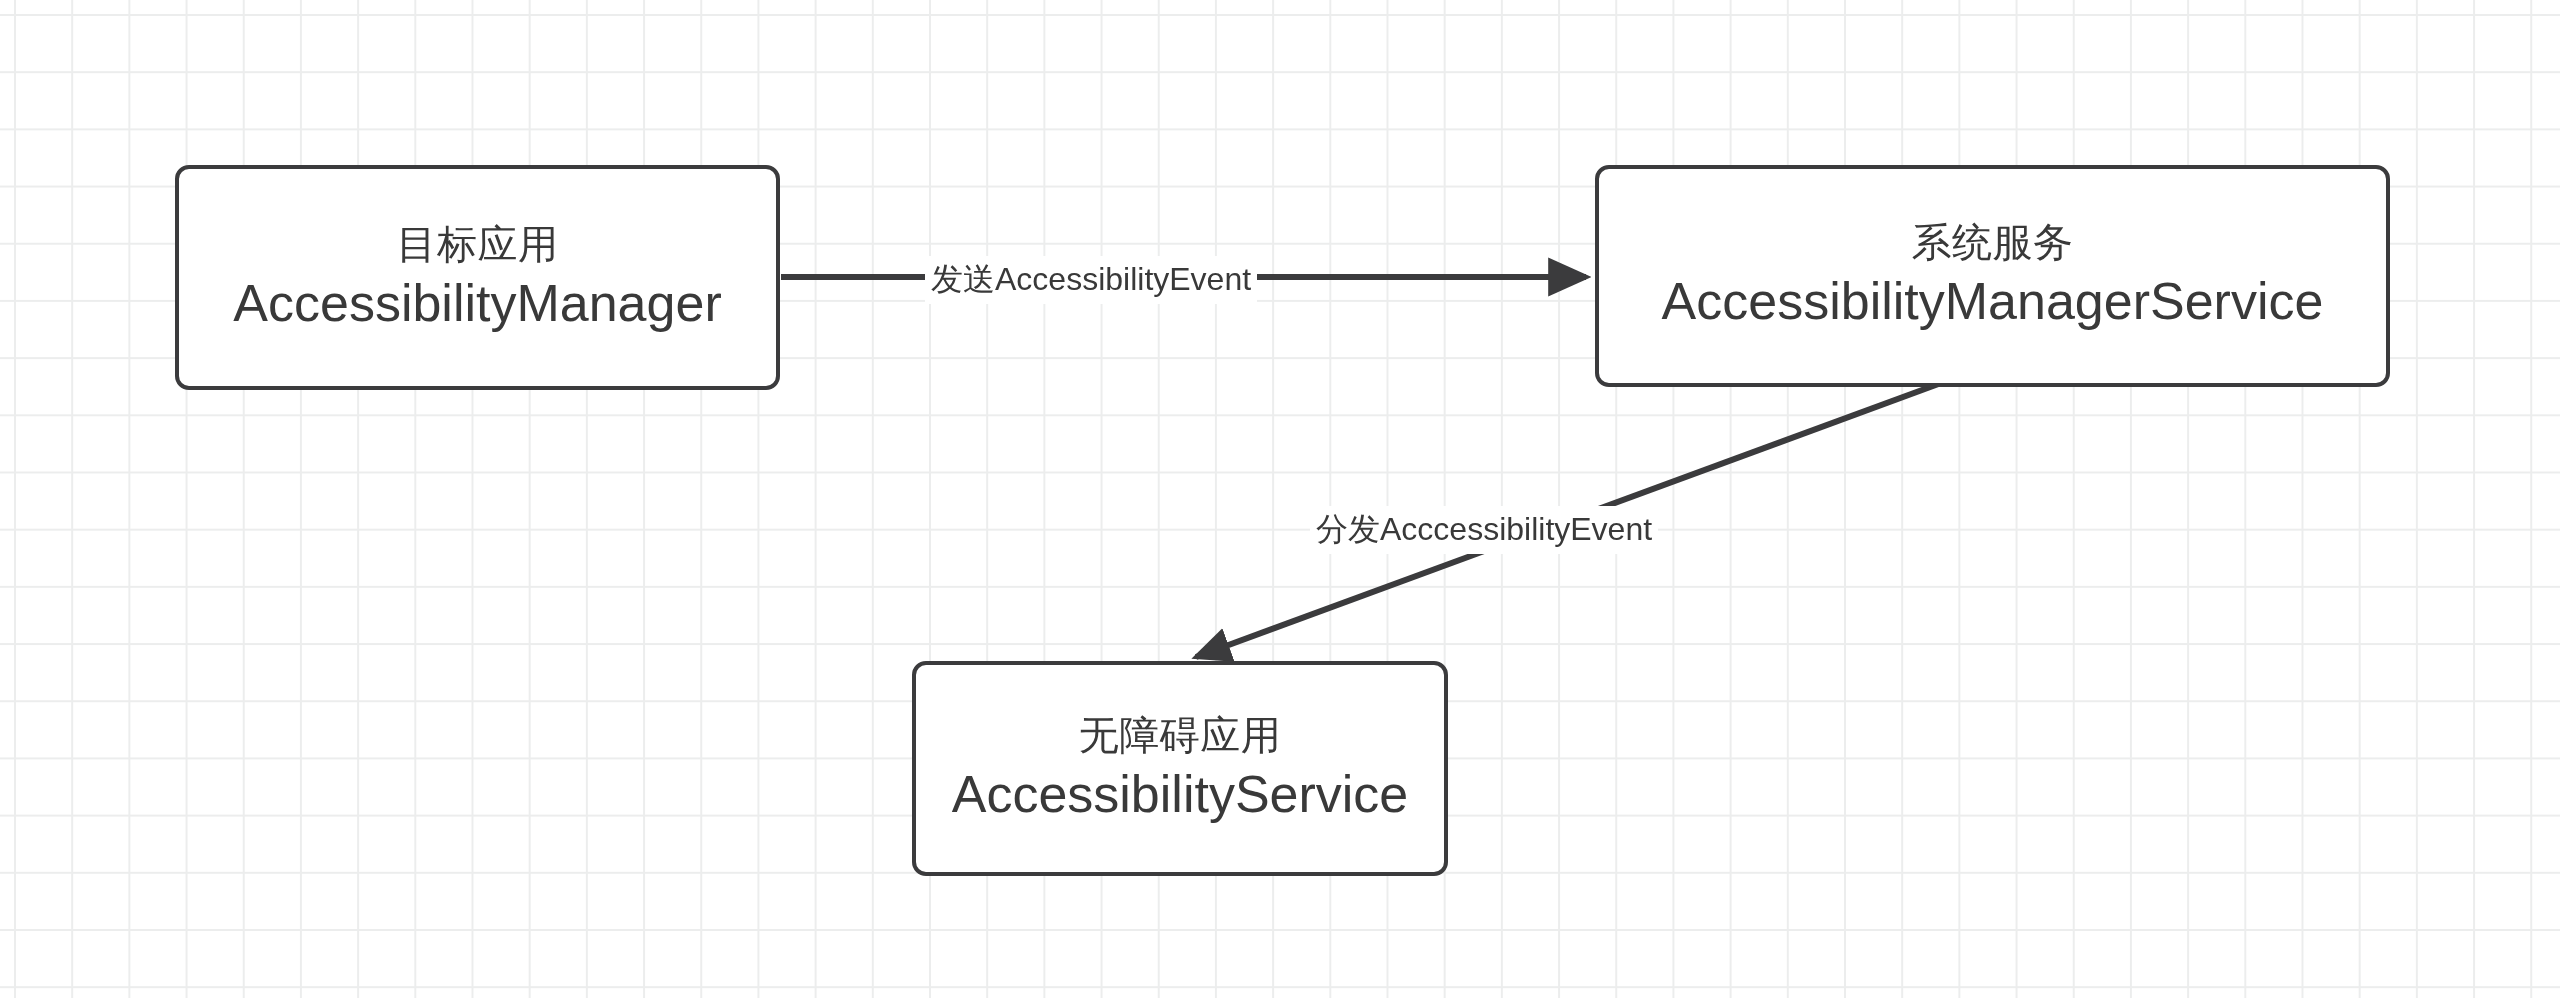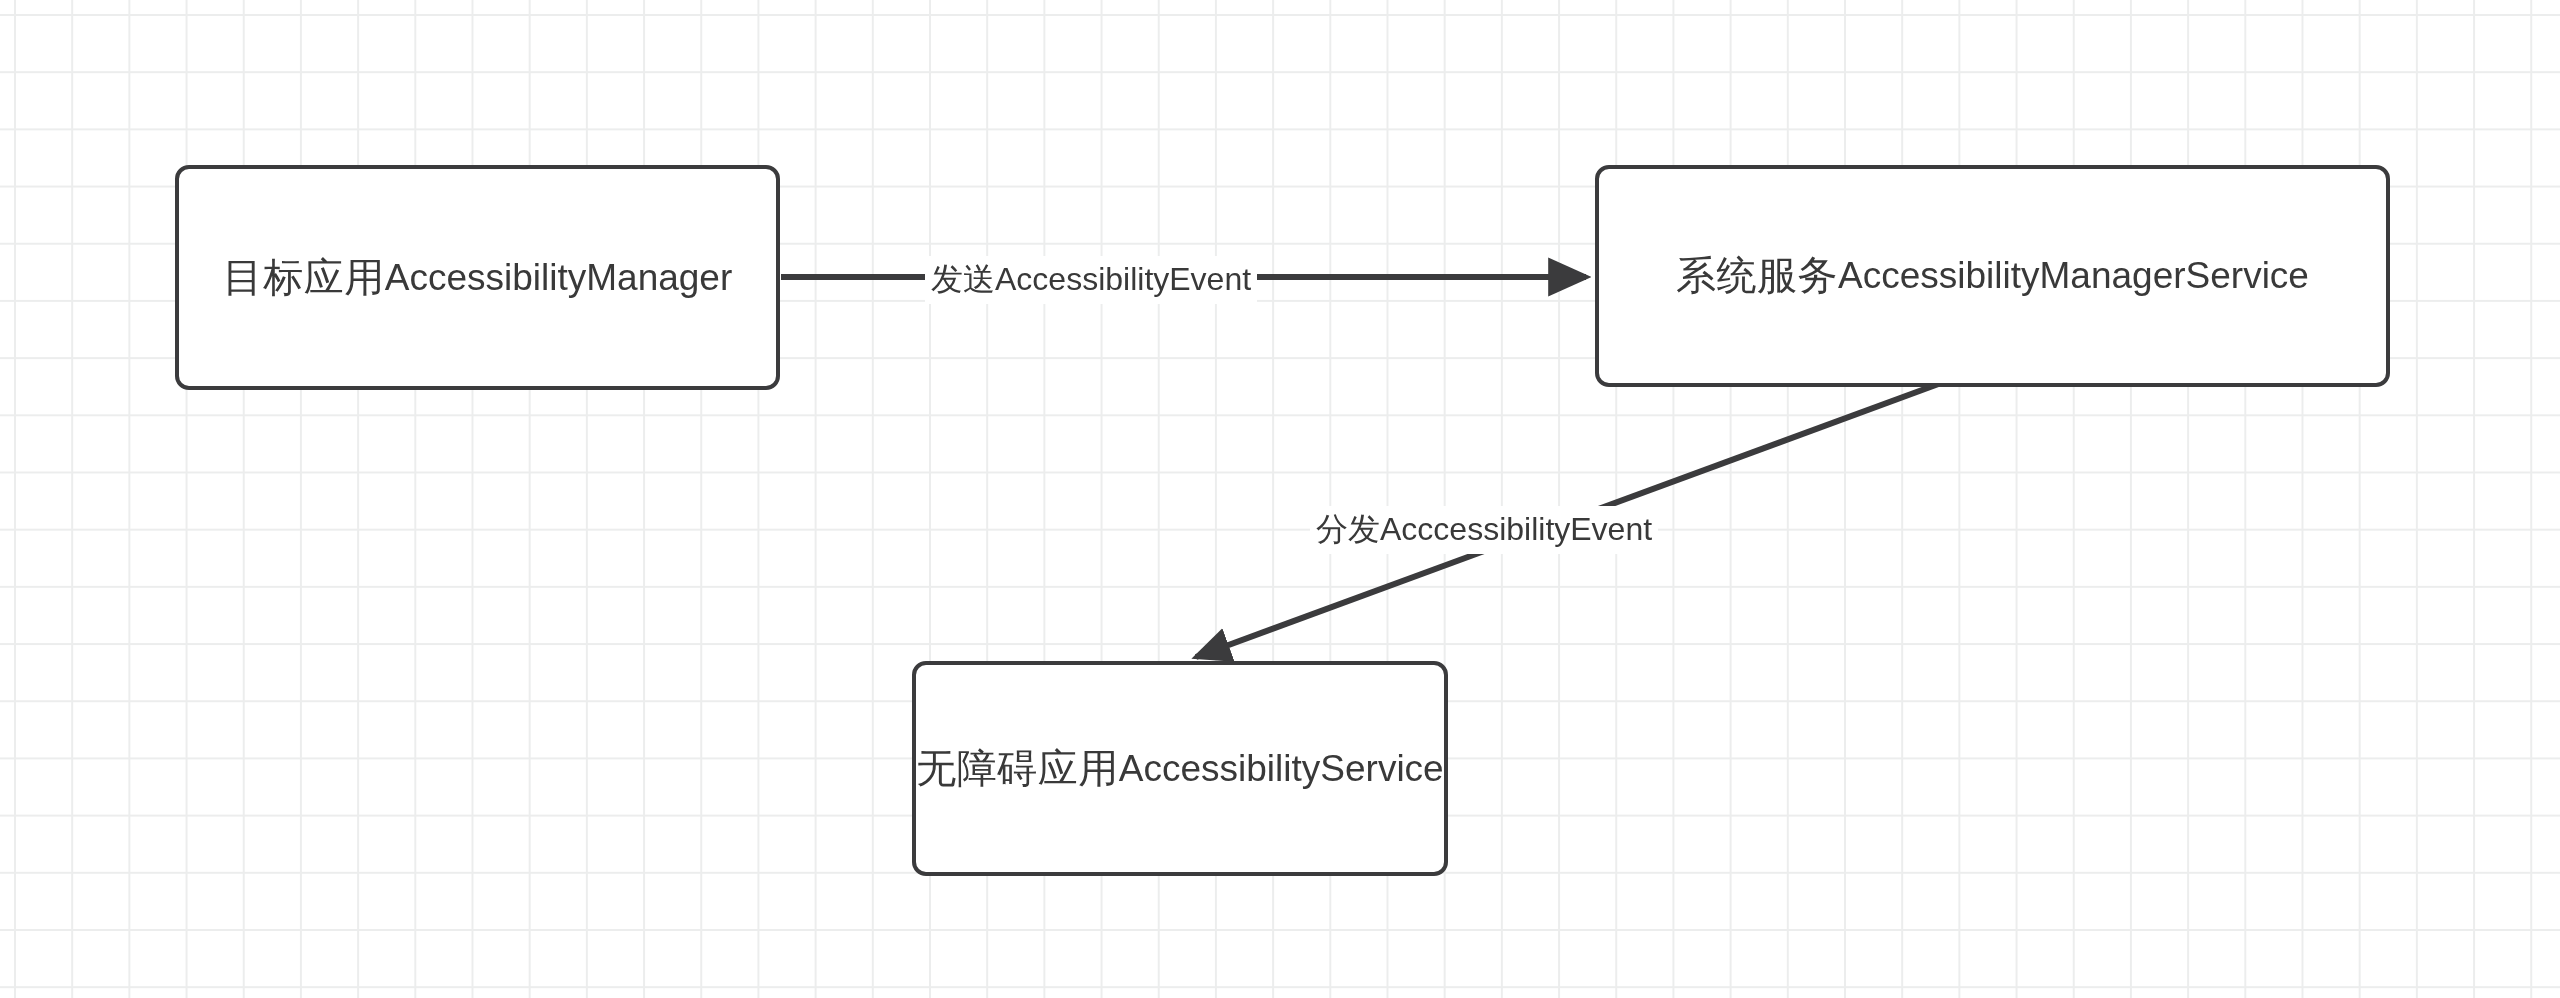--- a/index.html
+++ b/index.html
@@ -28,34 +28,34 @@
     height: 998px;
     pointer-events: none;
   }
   .node {
     position: absolute;
     box-sizing: border-box;
     background: #ffffff;
     border: 4px solid #3b3b3d;
     border-radius: 14px;
     display: flex;
-    flex-direction: row;
+    flex-direction: column;
     align-items: center;
     justify-content: center;
     color: #393939;
     line-height: 1.28;
     text-align: center;
     white-space: nowrap;
   }
   .node .line-cn {
     font-size: 40px;
     letter-spacing: 0.5px;
   }
   .node .line-en {
-    font-size: 37px;
+    font-size: 52px;
   }
   #node-target-app {
     left: 175px;
     top: 165px;
     width: 605px;
     height: 225px;
   }
   #node-system-service {
     left: 1595px;
     top: 165px;

